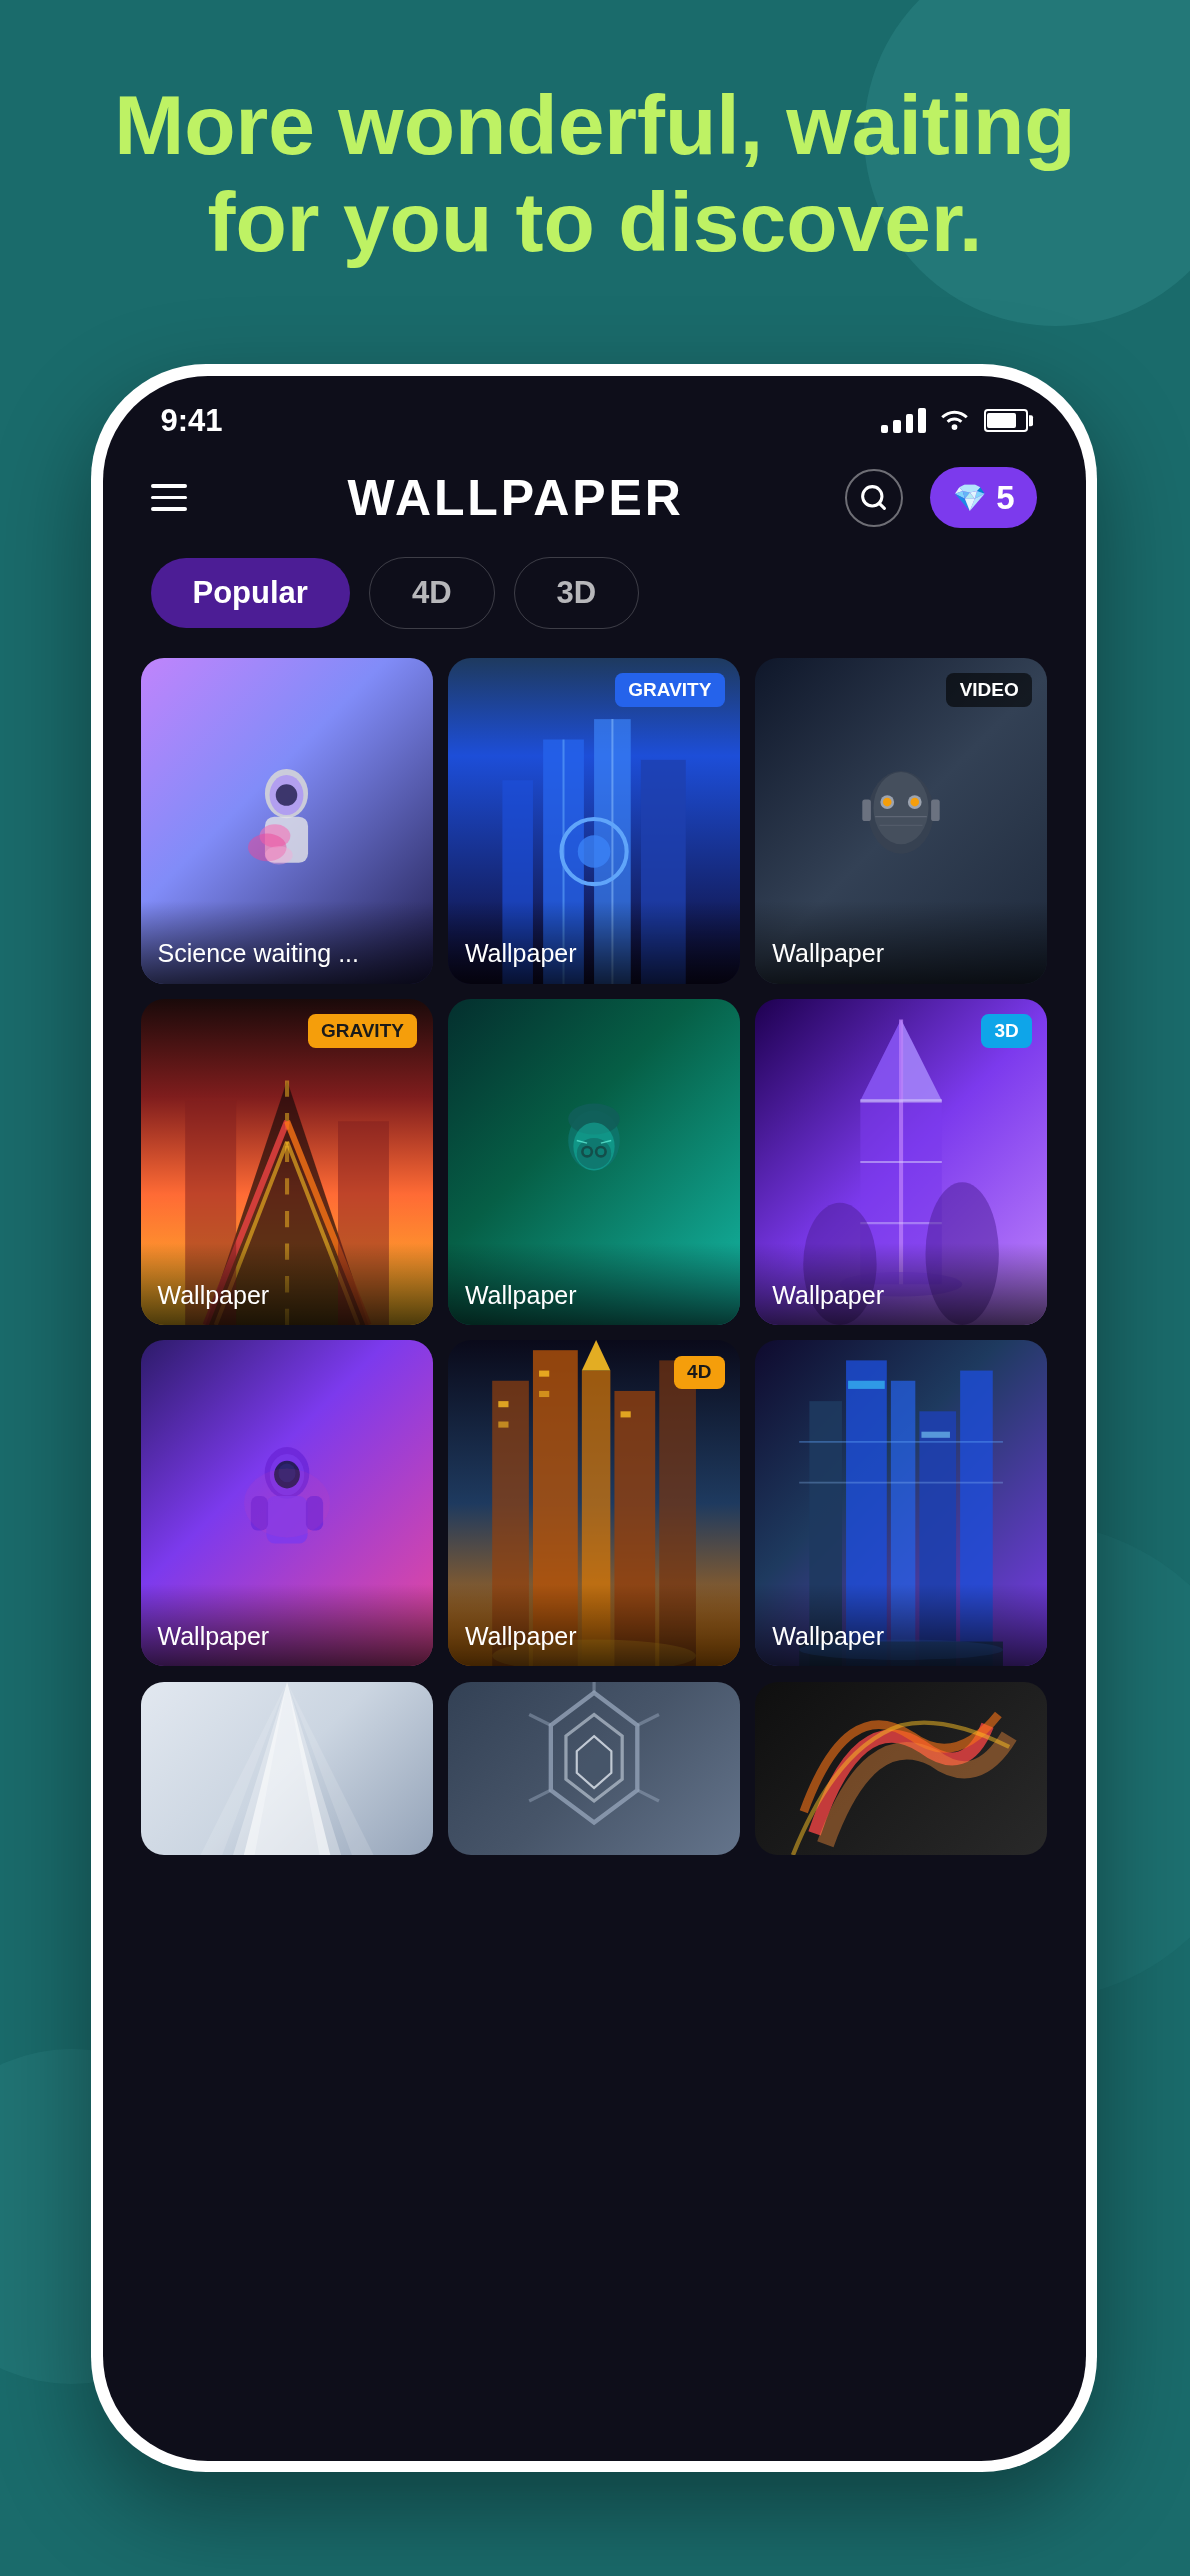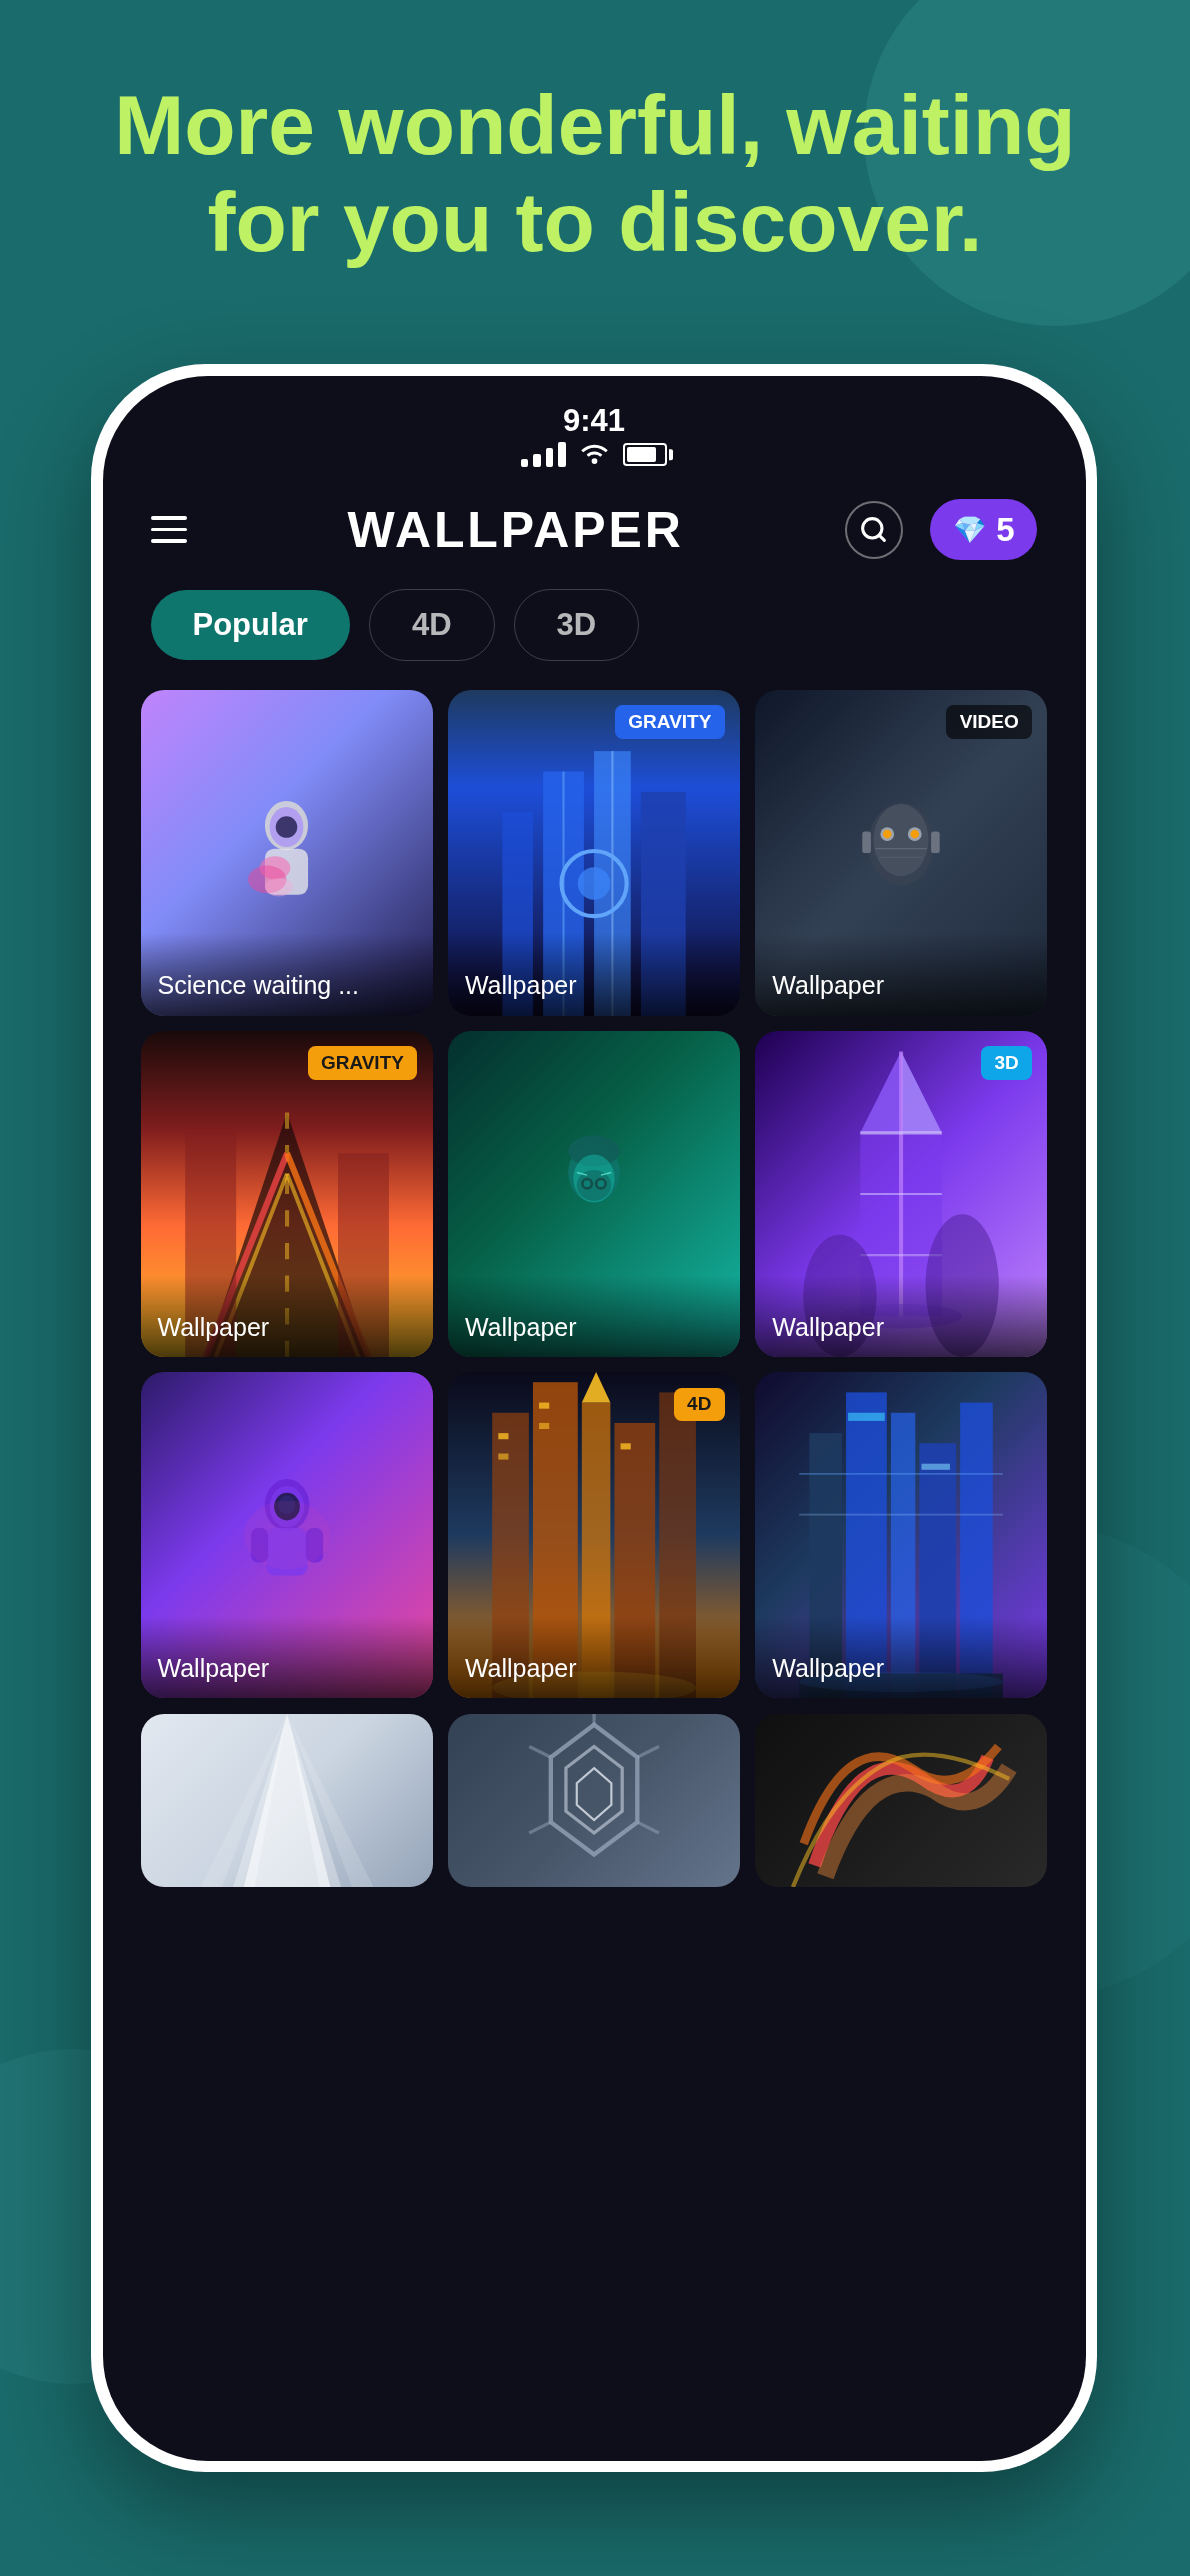--- a/index.html
+++ b/index.html
@@ -85,21 +85,20 @@
 
     
     .status-bar {
       display: flex;
       justify-content: space-between;
       align-items: center;
       padding: 27px 58px 9.6px;
       color: white;
       font-size: 31px;
       font-weight: 600;
-      flex-direction: column;
     }
 
     .status-icons {
       display: flex;
       align-items: center;
       gap: 13.4px;
     }
 
     .signal-bars {
       display: flex;
@@ -228,21 +227,21 @@
     .tab {
       padding: 17px 42px;
       border-radius: 48px;
       font-size: 31px;
       font-weight: 600;
       cursor: pointer;
       white-space: nowrap;
     }
 
     .tab.active {
-      background: #0f766e;
+      background: #4c1d95;
       color: white;
       text-align: right;
     }
 
     .tab.inactive {
       background: transparent;
       color: rgba(255,255,255,0.7);
       border: 1.4px solid rgba(255,255,255,0.2);
     }
 

